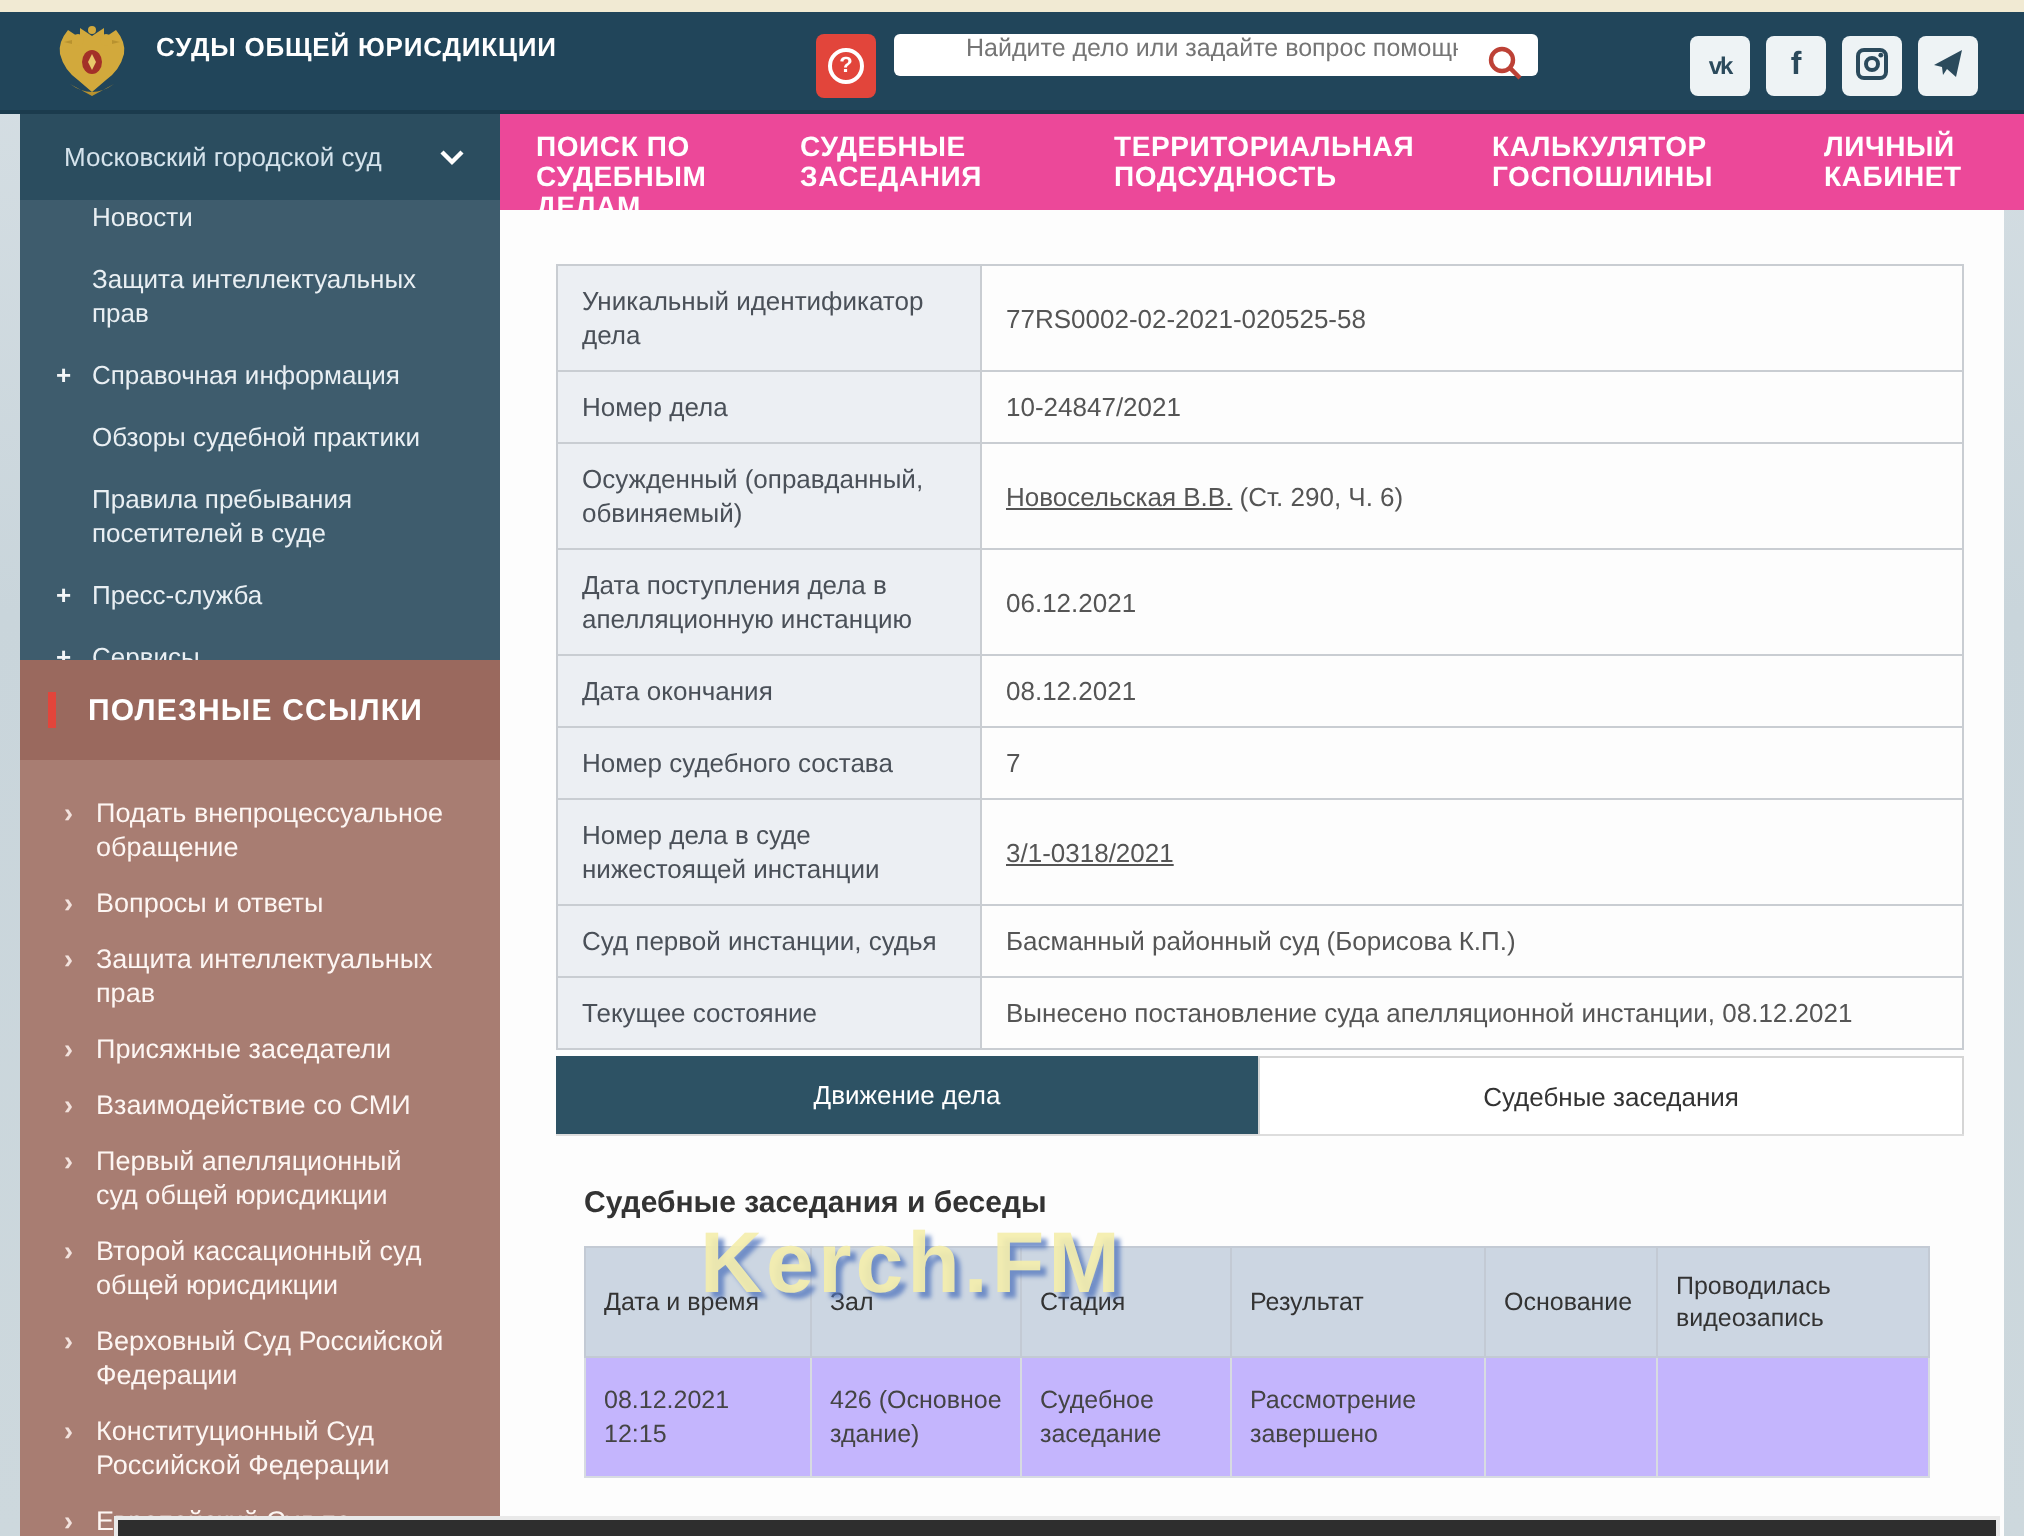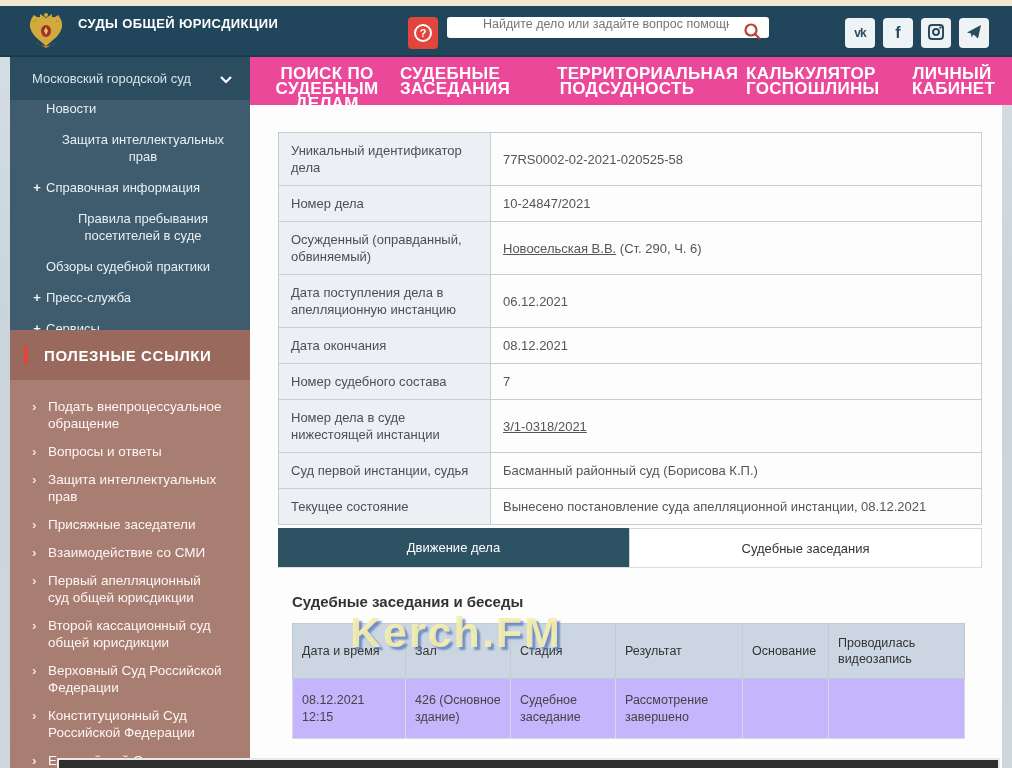--- a/index.html
+++ b/index.html
@@ -19,26 +19,26 @@
   .help-glyph { display:inline-block; width:18px; height:18px; border:2px solid #fff; border-radius:50%; color:#fff; font-size:11px; font-weight:bold; line-height:15px; text-align:center; }
   .search-wrap { position:absolute; left:447px; top:11px; width:322px; height:21px; background:#fff; border-radius:3px; display:flex; align-items:flex-start;padding-left:23px; }
   .search-input { flex:1; border:none; outline:none; background:transparent; font-family:"Liberation Sans",sans-serif; font-size:12.5px; color:#666; padding:0 6px 0 13px; }
   .search-icon-btn { width:34px; height:32px; border:none; background:transparent; cursor:pointer; display:flex; align-items:center; justify-content:center; }
   .socials { position:absolute; left:845px; top:12px; display:flex; gap:8px; }
   .social-btn { width:30px; height:30px; background:#eef3f5; border:none; border-radius:4px; cursor:pointer; display:flex; align-items:center; justify-content:center; color:#2b4a5c; font-weight:bold; }
   .vk-glyph { font-size:12px; font-weight:bold; letter-spacing:-1px; }
   .fb-glyph { font-size:16px; font-weight:bold; }
   
   .navbar { position:absolute; left:10px; top:57px; width:1002px; height:48px; background:#ec4899; }
-  .nav-item { position:absolute; top:9px; color:#fff; font-size:17px; font-weight:bold; text-transform:uppercase; line-height:15px; letter-spacing:.3px; cursor:pointer; background:none; border:none; text-align:center; font-family:"Liberation Sans",sans-serif; }
+  .nav-item { position:absolute; top:9px; color:#fff; font-size:14px; font-weight:bold; text-transform:uppercase; line-height:15px; letter-spacing:.3px; cursor:pointer; background:none; border:none; text-align:left; font-family:"Liberation Sans",sans-serif; }
   .dropdown { position:absolute; left:0; top:0; width:240px; height:43px; background:#2b4d5f; cursor:pointer; display:flex; align-items:center; }
   .dropdown-label { color:#d5e3ec; font-size:13px; margin-left:22px; flex:1; }
   .dropdown-chevron { margin-right:18px; }
   
-  .sidebar-menu { position:absolute; left:10px; top:100px; width:240px; height:230px; background:#3e5c6d; overflow:hidden; padding-top:0;text-align:center; }
+  .sidebar-menu { position:absolute; left:10px; top:100px; width:240px; height:230px; background:#3e5c6d; overflow:hidden; padding-top:0; }
   .menu-item { display:flex; padding:7px 10px 7px 0; color:#e9eff3; font-size:13px; line-height:17px; cursor:pointer; }
   .menu-item:first-child { margin-top:-7px; }
   .menu-plus { width:18px; margin-left:18px; color:#f3f6f8; font-weight:bold; flex:0 0 18px; }
   .useful-header { position:absolute; left:10px; top:330px; width:240px; height:50px; background:#9a695e; display:flex; align-items:center; }
   .red-bar { display:inline-block; width:4px; height:18px; background:#e2453b; margin-left:14px; }
   .useful-title { color:#fff; font-weight:bold; font-size:15px; letter-spacing:.6px; margin-left:16px; }
   .useful-links { position:absolute; left:10px; top:380px; width:240px; height:388px; background:#a87d72; overflow:hidden; padding-top:18px; }
   .useful-link { display:flex; margin-bottom:11px; color:#fdf6f3; font-size:13.5px; line-height:17px; cursor:pointer; }
   .link-bullet { width:16px; margin-left:22px; flex:0 0 16px; color:#f2e2dd; font-weight:bold; }
   .useful-link .lbl { padding-right:28px; }
@@ -149,25 +149,25 @@
     <div class="menu-item">
       <span class="menu-plus"></span>
       <span>Защита интеллектуальных прав</span>
     </div>
     <div class="menu-item">
       <span class="menu-plus">+</span>
       <span>Справочная информация</span>
     </div>
     <div class="menu-item">
       <span class="menu-plus"></span>
+      <span>Обзоры судебной практики</span>
+    </div>
+    <div class="menu-item">
+      <span class="menu-plus"></span>
       <span>Правила пребывания посетителей в суде</span>
-    </div>
-    <div class="menu-item">
-      <span class="menu-plus"></span>
-      <span>Обзоры судебной практики</span>
     </div>
     <div class="menu-item">
       <span class="menu-plus">+</span>
       <span>Пресс-служба</span>
     </div>
     <div class="menu-item">
       <span class="menu-plus">+</span>
       <span>Сервисы</span>
     </div>
   </div>

